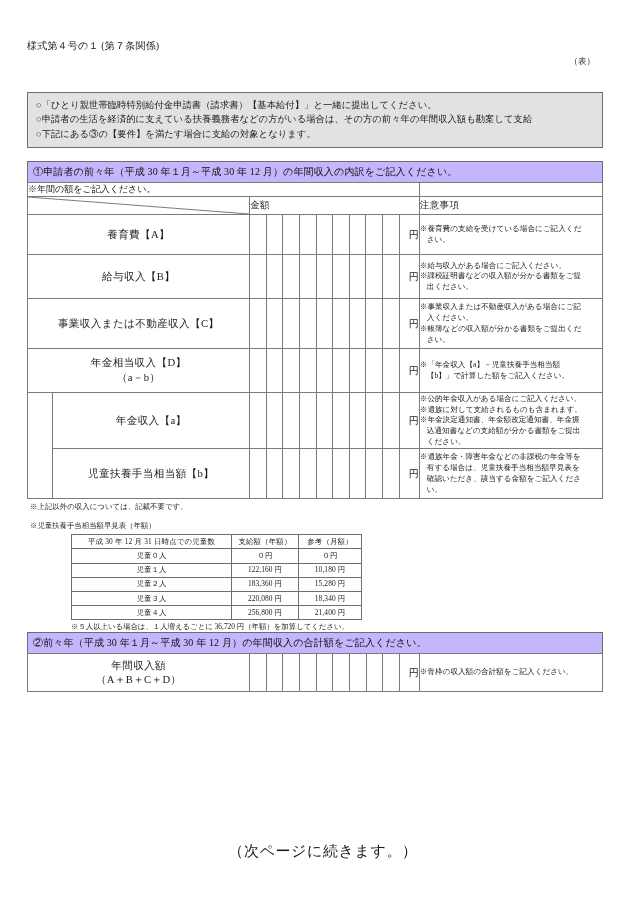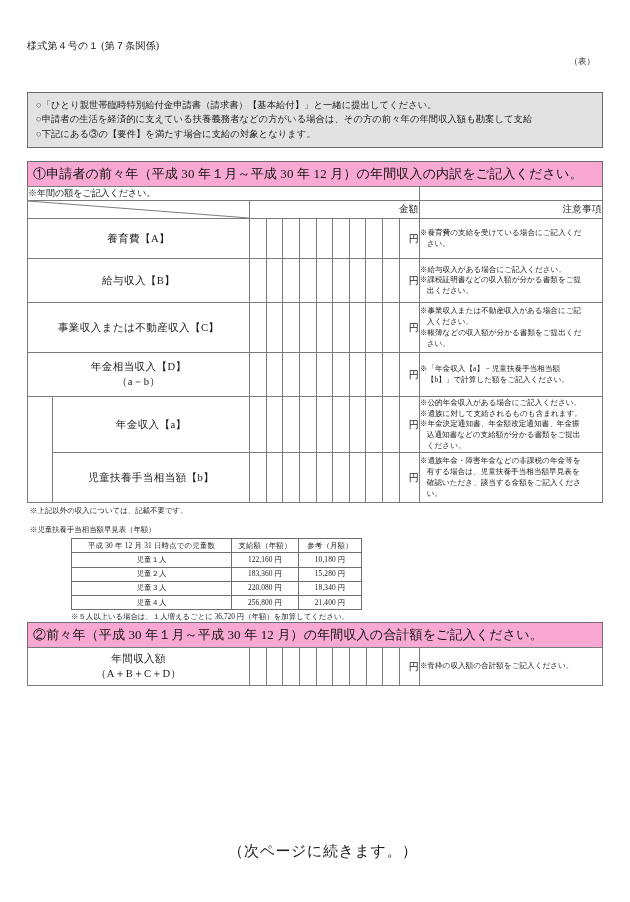--- a/index.html
+++ b/index.html
@@ -74,24 +74,24 @@
     line-height: 1.55;
     letter-spacing: 0.05px;
   }
   .notice p.cont {
     padding-left: 12px;
     text-indent: 0;
   }
 
   
   .band {
-    background: #f9a8d4;
+    background: #c4b5fd;
     border: 1px solid #6d6d6d;
     border-bottom: none;
-    font-size: 13px;
+    font-size: 10px;
     padding: 3px 5px 3px 5px;
     letter-spacing: 0.15px;
     color: #111;
   }
 
   
   table.grid {
     border-collapse: collapse;
     width: 100%;
     table-layout: fixed;
@@ -101,21 +101,21 @@
     font-weight: normal;
     padding: 0;
     vertical-align: middle;
   }
   .note-line {
     text-align: left;
     font-size: 9px;
     padding: 2px 0 2px 0;
   }
   .col-head {
-    text-align: right;
+    text-align: left;
     font-size: 9.5px;
     padding: 2px 0 2px 0;
     letter-spacing: 0.4px;
   }
   .diag {
     position: relative;
     height: 17px;
     overflow: hidden;
   }
   .diag svg { display: block; width: 100%; height: 100%; }
@@ -377,20 +377,25 @@
       <colgroup>
         <col style="width:160px">
         <col style="width:67px">
         <col style="width:63px">
       </colgroup>
       <tbody>
         <tr>
           <td class="hd">平成 30 年 12 月 31 日時点での児童数</td>
           <td class="hd">支給額（年額）</td>
           <td class="hd">参考（月額）</td>
+        </tr>
+        <tr>
+          <td>児童０人</td>
+          <td>０円</td>
+          <td>０円</td>
         </tr>
         <tr>
           <td>児童１人</td>
           <td>122,160 円</td>
           <td>10,180 円</td>
         </tr>
         <tr>
           <td>児童２人</td>
           <td>183,360 円</td>
           <td>15,280 円</td>

